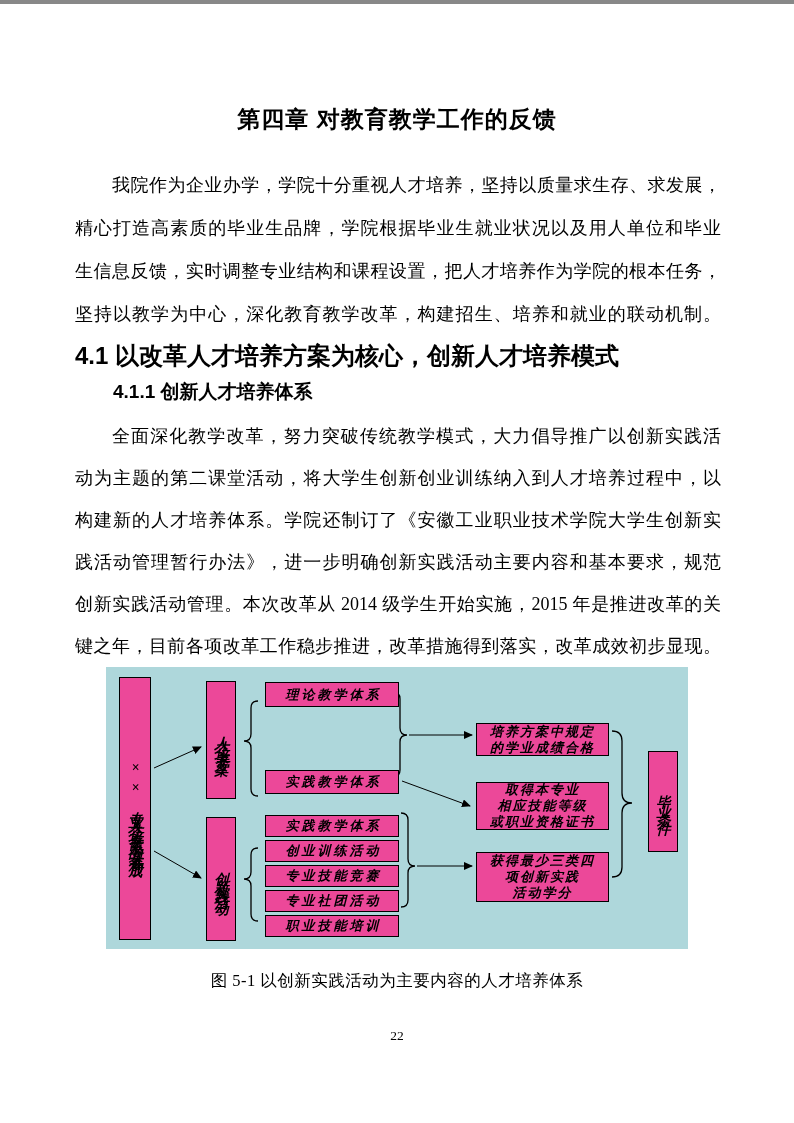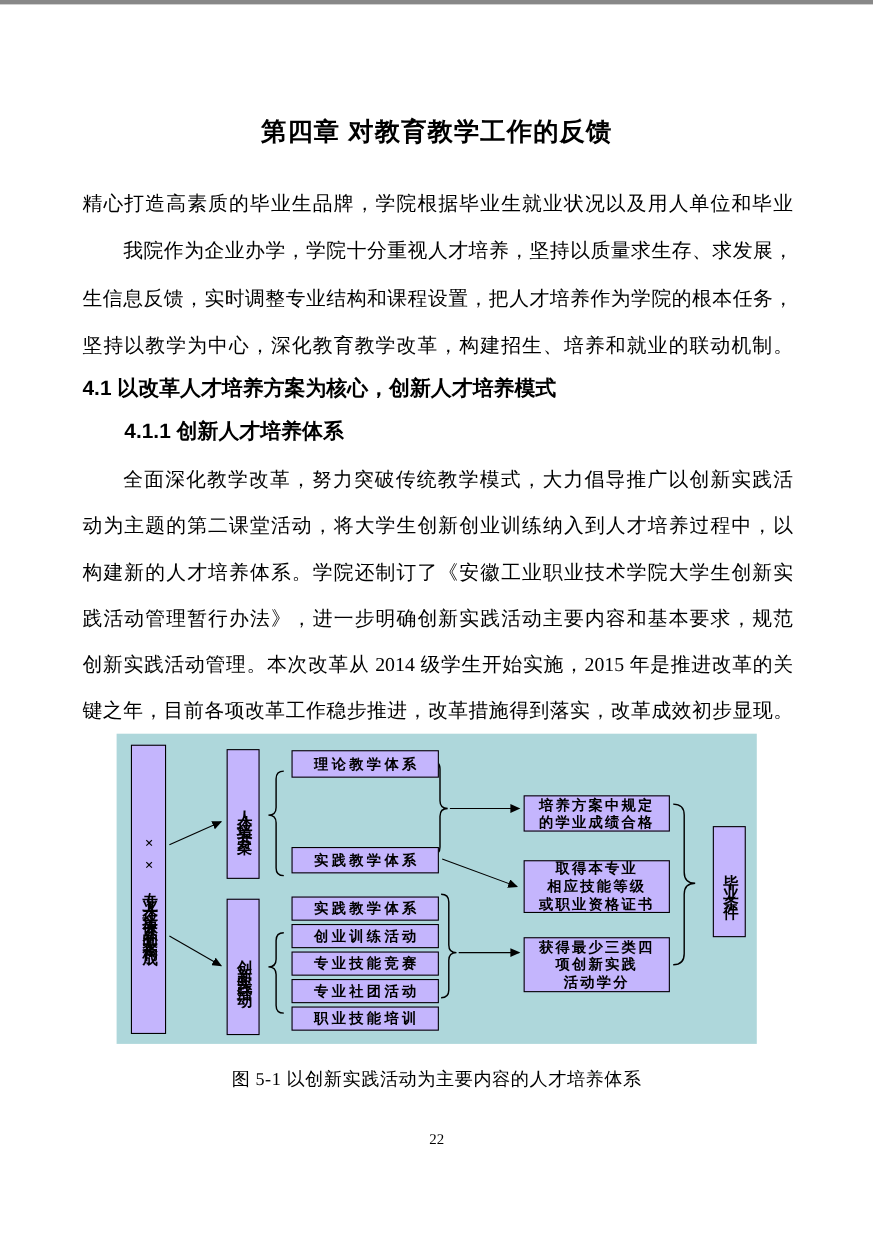--- a/index.html
+++ b/index.html
@@ -22,37 +22,37 @@
   .pline{
     height:43px;line-height:43px;
     font-size:18px;
     text-align:justify;text-align-last:justify;
     white-space:nowrap;overflow:hidden;
   }
   .pline.indent{padding-left:37px;}
   .h2{
     position:absolute;left:75px;
     font-family:"Liberation Sans","DejaVu Sans",sans-serif;
-    font-weight:bold;font-size:19px;
+    font-weight:bold;font-size:24px;
   }
   .h3{
     position:absolute;left:113px;
     font-family:"Liberation Sans","DejaVu Sans",sans-serif;
     font-weight:bold;font-size:19px;
   }
   
   #figure{
     position:absolute;left:106px;top:663px;width:582px;height:282px;
   }
   .fig-bg{position:absolute;left:0;top:0;width:100%;height:100%;}
   .fbox{
-    position:absolute;background:#c4b5fd;border:1px solid #000;
+    position:absolute;background:#ec4899;border:1px solid #000;
     display:flex;align-items:center;justify-content:center;
     font-family:"Liberation Serif","DejaVu Serif",serif;
-    font-weight:bold;font-size:13px;
+    font-weight:bold;font-style:italic;font-size:13px;
     text-align:center;box-sizing:border-box;
   }
   .fbox .hlabel{letter-spacing:3px;white-space:nowrap;text-indent:3px;}
   .fbox .mlabel{white-space:pre-line;line-height:16px;letter-spacing:2px;}
   .vtext{
     writing-mode:vertical-rl;text-orientation:upright;
     line-height:1;white-space:nowrap;
   }
   .fig-svg{position:absolute;left:0;top:0;pointer-events:none;}
   .fig-caption{
@@ -65,22 +65,22 @@
   }
 </style>
 </head>
 <body>
 
 <div id="page">
 
   <div class="doc-title">第四章 对教育教学工作的反馈</div>
 
   <div class="para" style="top:160px;">
+    <div class="pline indent">我院作为企业办学，学院十分重视人才培养，坚持以质量求生存、求发展，</div>
     <div class="pline">精心打造高素质的毕业生品牌，学院根据毕业生就业状况以及用人单位和毕业</div>
-    <div class="pline indent">我院作为企业办学，学院十分重视人才培养，坚持以质量求生存、求发展，</div>
     <div class="pline">生信息反馈，实时调整专业结构和课程设置，把人才培养作为学院的根本任务，</div>
     <div class="pline">坚持以教学为中心，深化教育教学改革，构建招生、培养和就业的联动机制。</div>
   </div>
 
   <div class="h2" style="top:336px;">4.1 以改革人才培养方案为核心，创新人才培养模式</div>
   <div class="h3" style="top:375px;">4.1.1 创新人才培养体系</div>
 
   <div class="para" style="top:411px;">
     <div class="pline indent" style="height:42px;line-height:42px;">全面深化教学改革，努力突破传统教学模式，大力倡导推广以创新实践活</div>
     <div class="pline" style="height:42px;line-height:42px;">动为主题的第二课堂活动，将大学生创新创业训练纳入到人才培养过程中，以</div>

